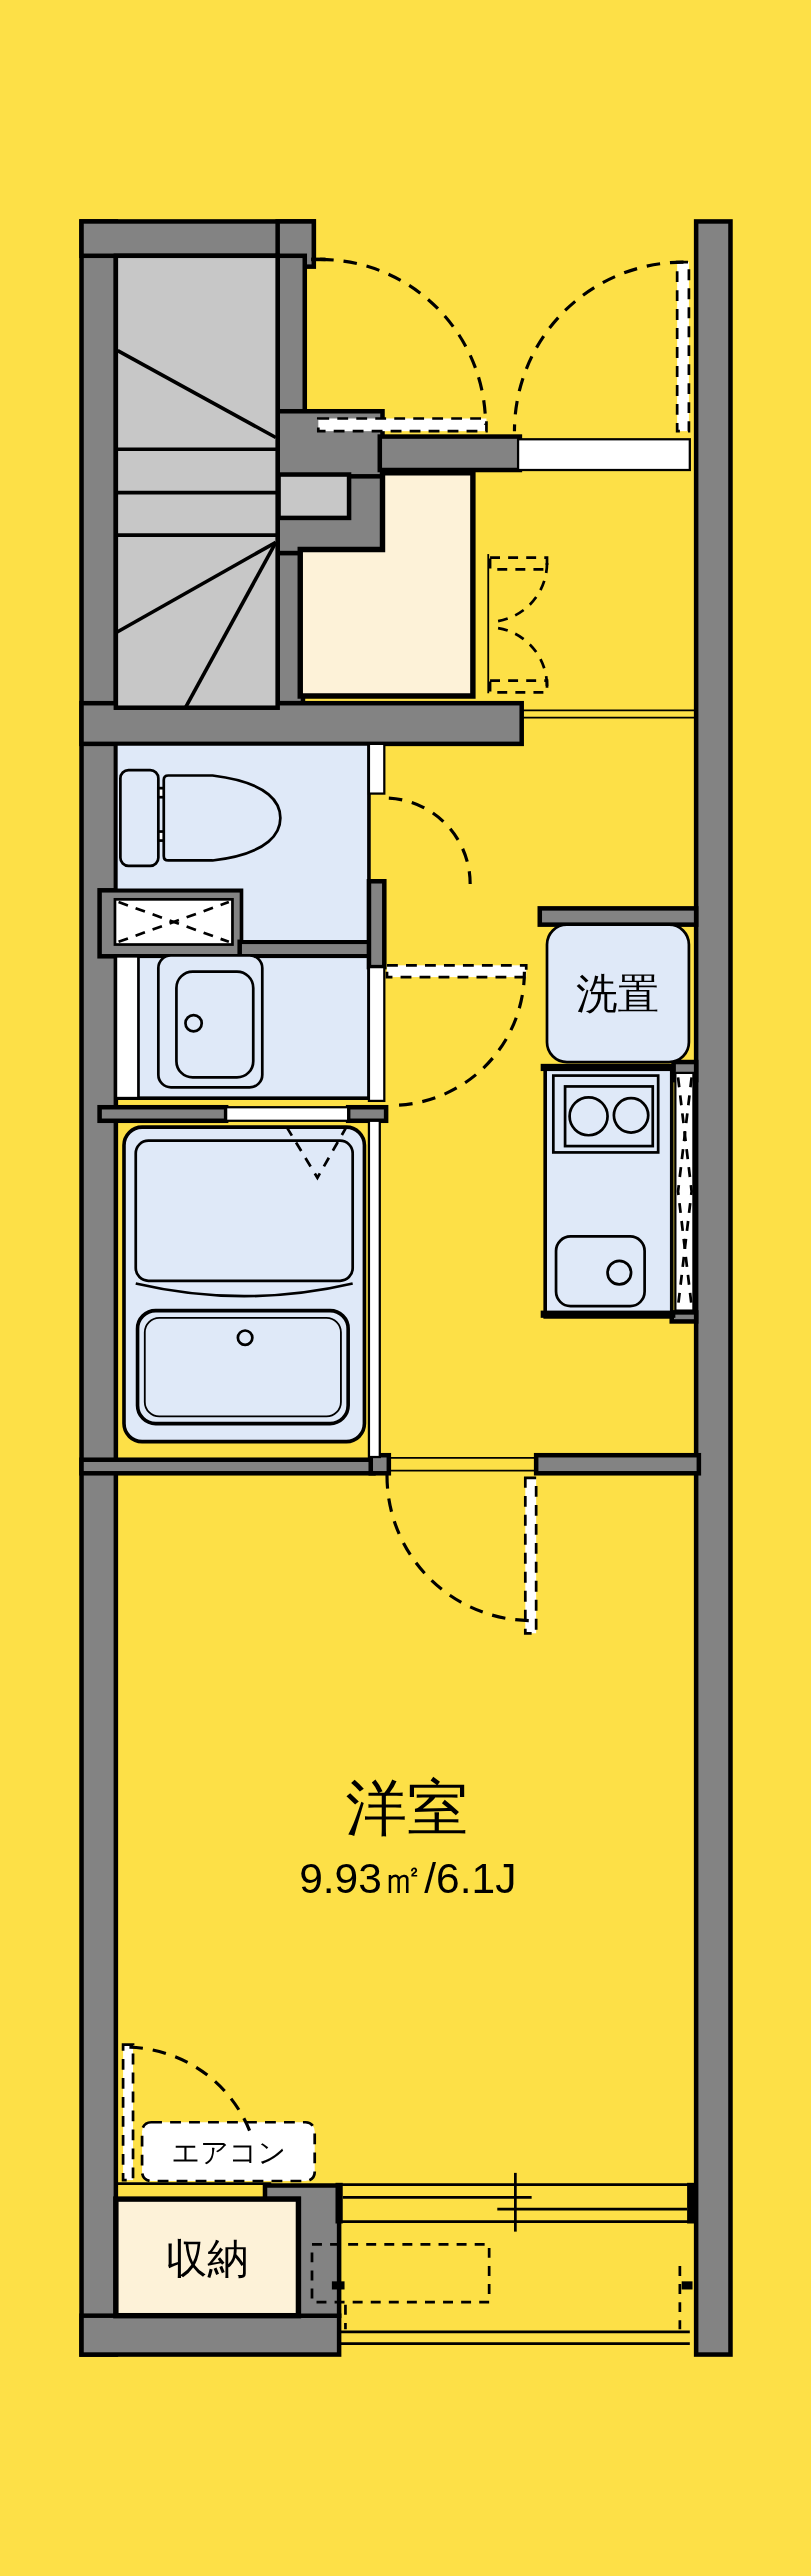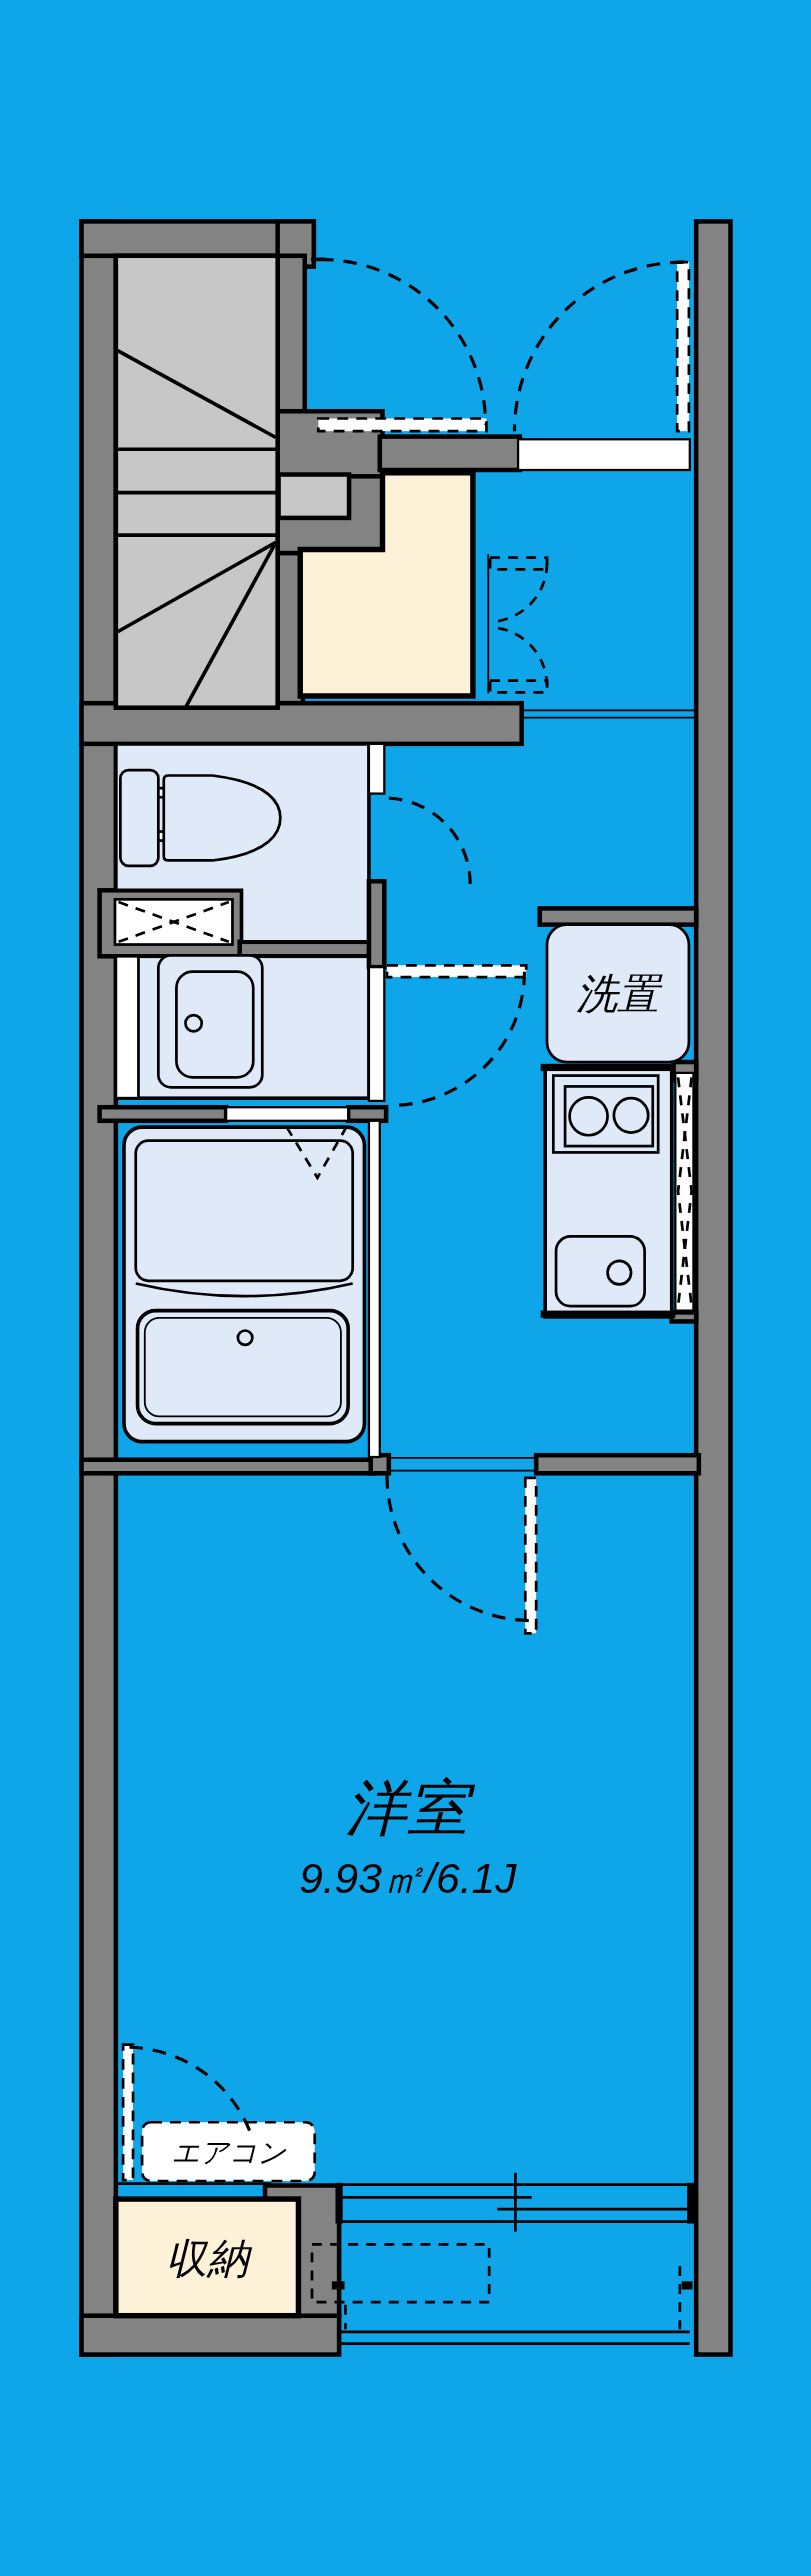--- a/index.html
+++ b/index.html
@@ -1,16 +1,16 @@
 <!DOCTYPE html>
 <html style="font-size:14.5px"><head>
 <meta charset="utf-8">
 <style>
   html,body{margin:0;padding:0;background:#fff;}
-  #stage{position:relative;width:812px;height:2576px;background:#0ea5e9;overflow:hidden;font-style:italic;}
+  #stage{position:relative;width:812px;height:2576px;background:#fde047;overflow:hidden;}
   svg{display:block;}
   .wall{fill:#838383;stroke:#000;stroke-width:5;}
   .stair{fill:#c7c7c7;stroke:#000;stroke-width:5;}
   .cream{fill:#fdf2d8;stroke:#000;stroke-width:6;}
   .room{fill:#dfe9f8;stroke:#000;stroke-width:4;}
   .fix{fill:#dfe9f8;stroke:#000;stroke-width:3;}
   .fixw{fill:#fff;stroke:#000;stroke-width:3;}
   .thin{fill:#fff;stroke:#000;stroke-width:2.5;}
   .ln{stroke:#000;stroke-width:4;fill:none;}
   .ln3{stroke:#000;stroke-width:3;fill:none;}

